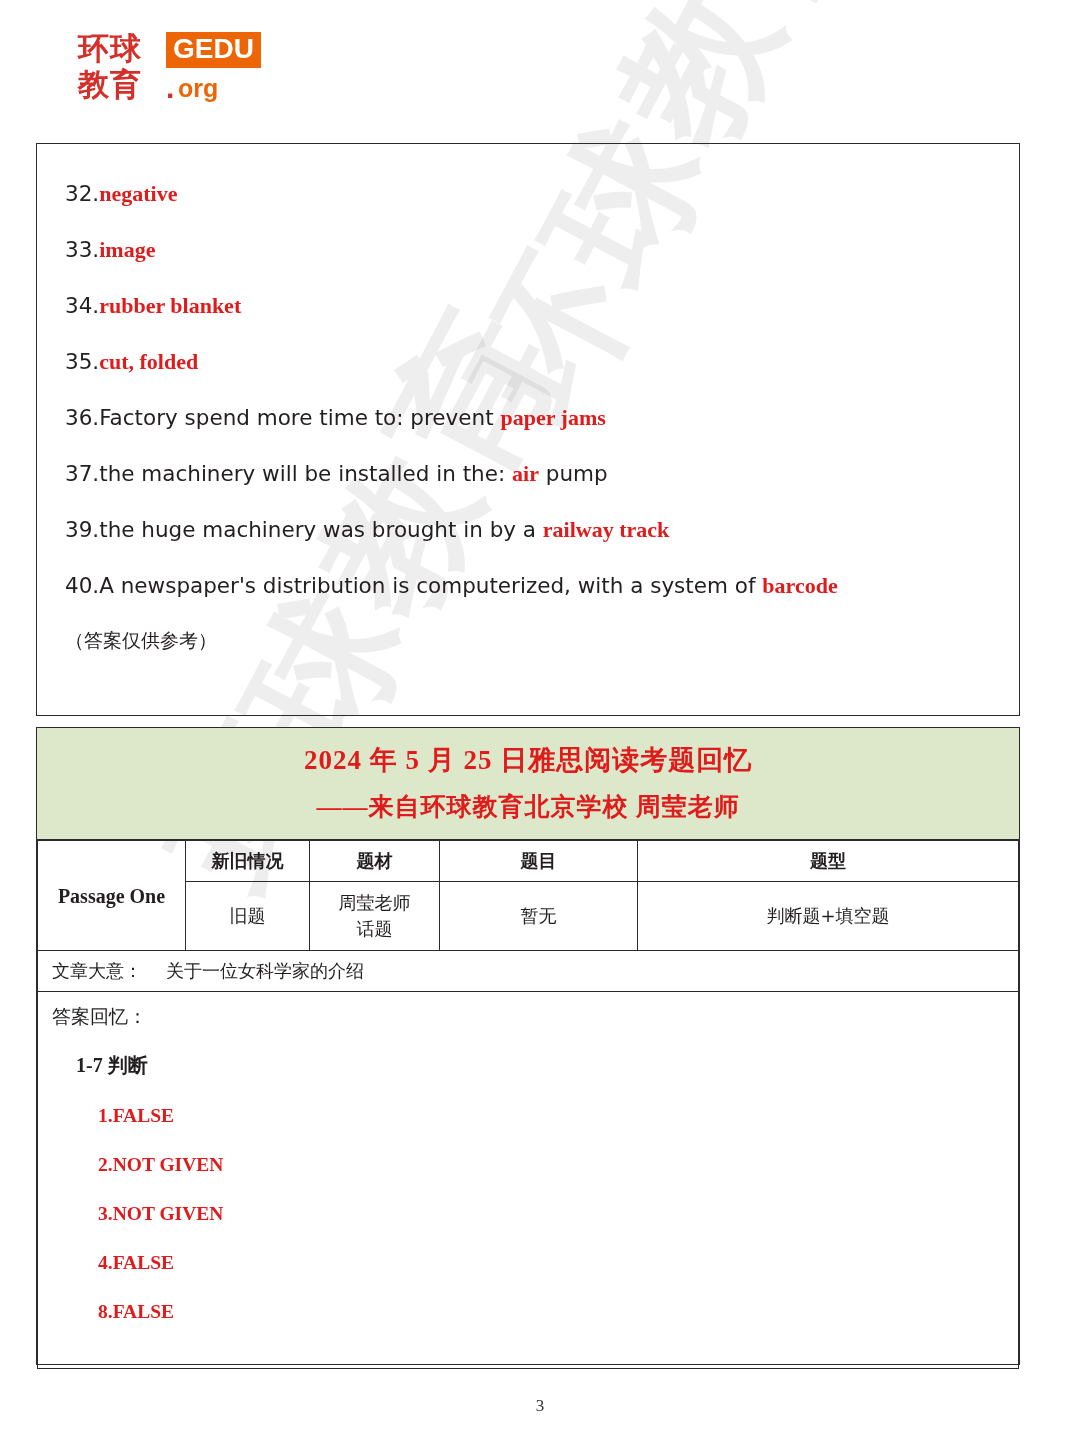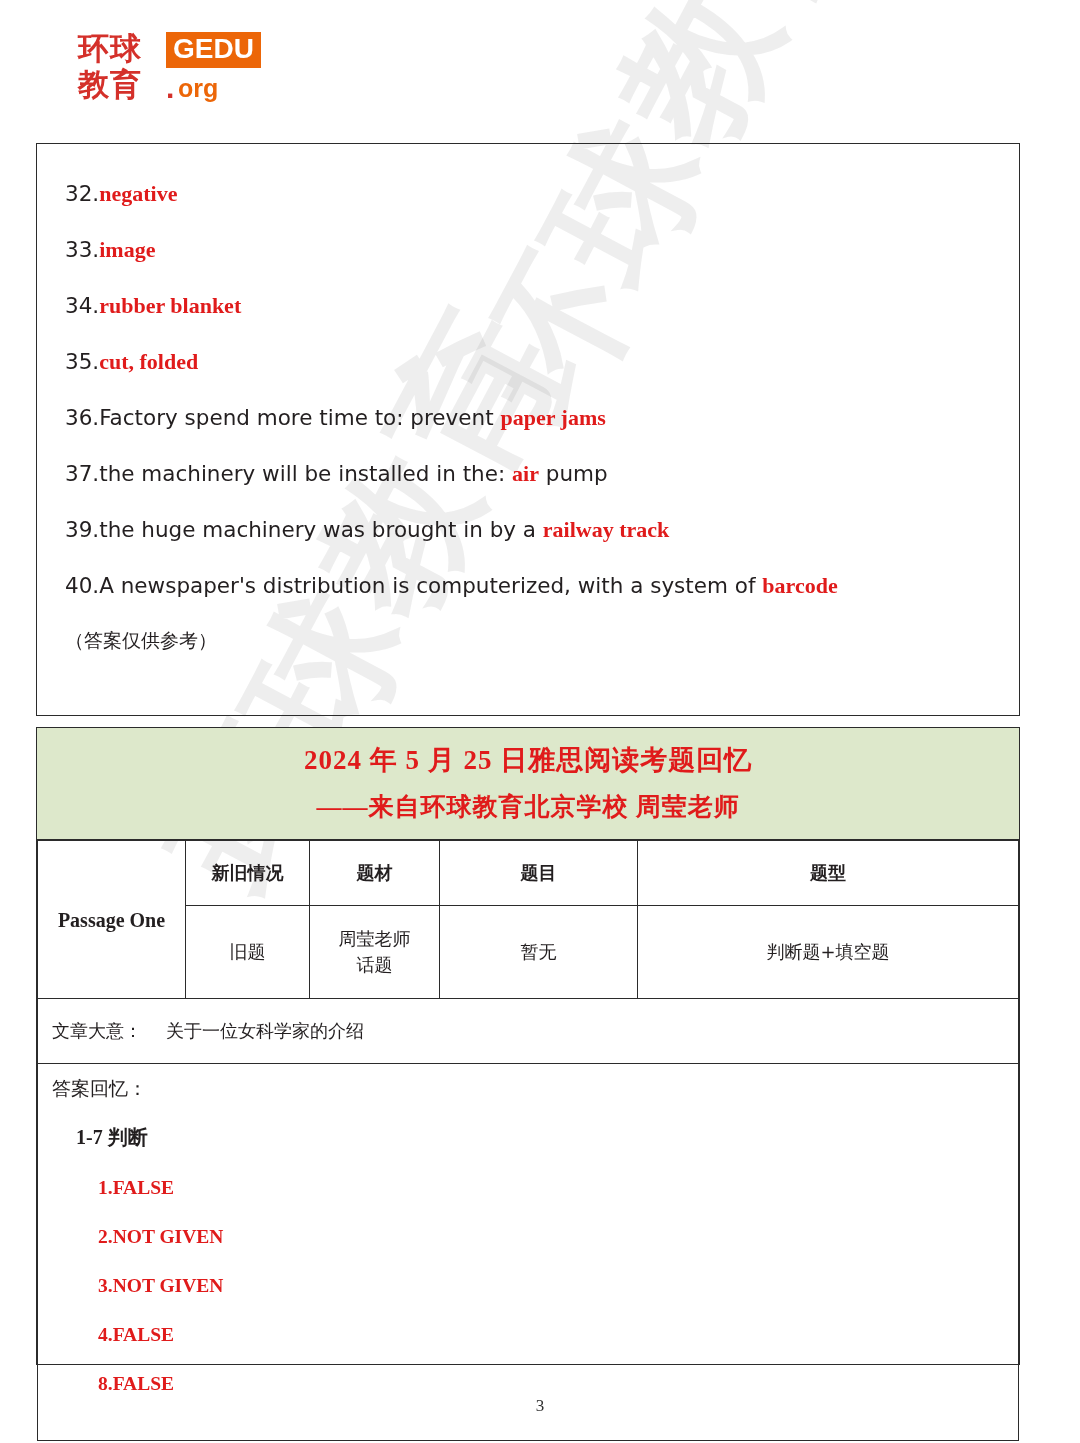--- a/index.html
+++ b/index.html
@@ -170,21 +170,21 @@
     border-collapse: collapse;
     table-layout: fixed;
   }
   table.grid td {
     border: 1.5px solid #2b2b2b;
     font-family: "DejaVu Sans", sans-serif;
     font-size: 18px;
     color: #231f20;
     text-align: center;
     vertical-align: middle;
-    padding: 20px 4px;
+    padding: 8px 4px;
   }
   table.grid td.hdr-cn {
     font-family: "DejaVu Sans", sans-serif;
     font-weight: bold;
     font-size: 18px;
   }
   table.grid td.passage {
     font-family: "Liberation Serif", serif;
     font-weight: bold;
     font-size: 20px;

